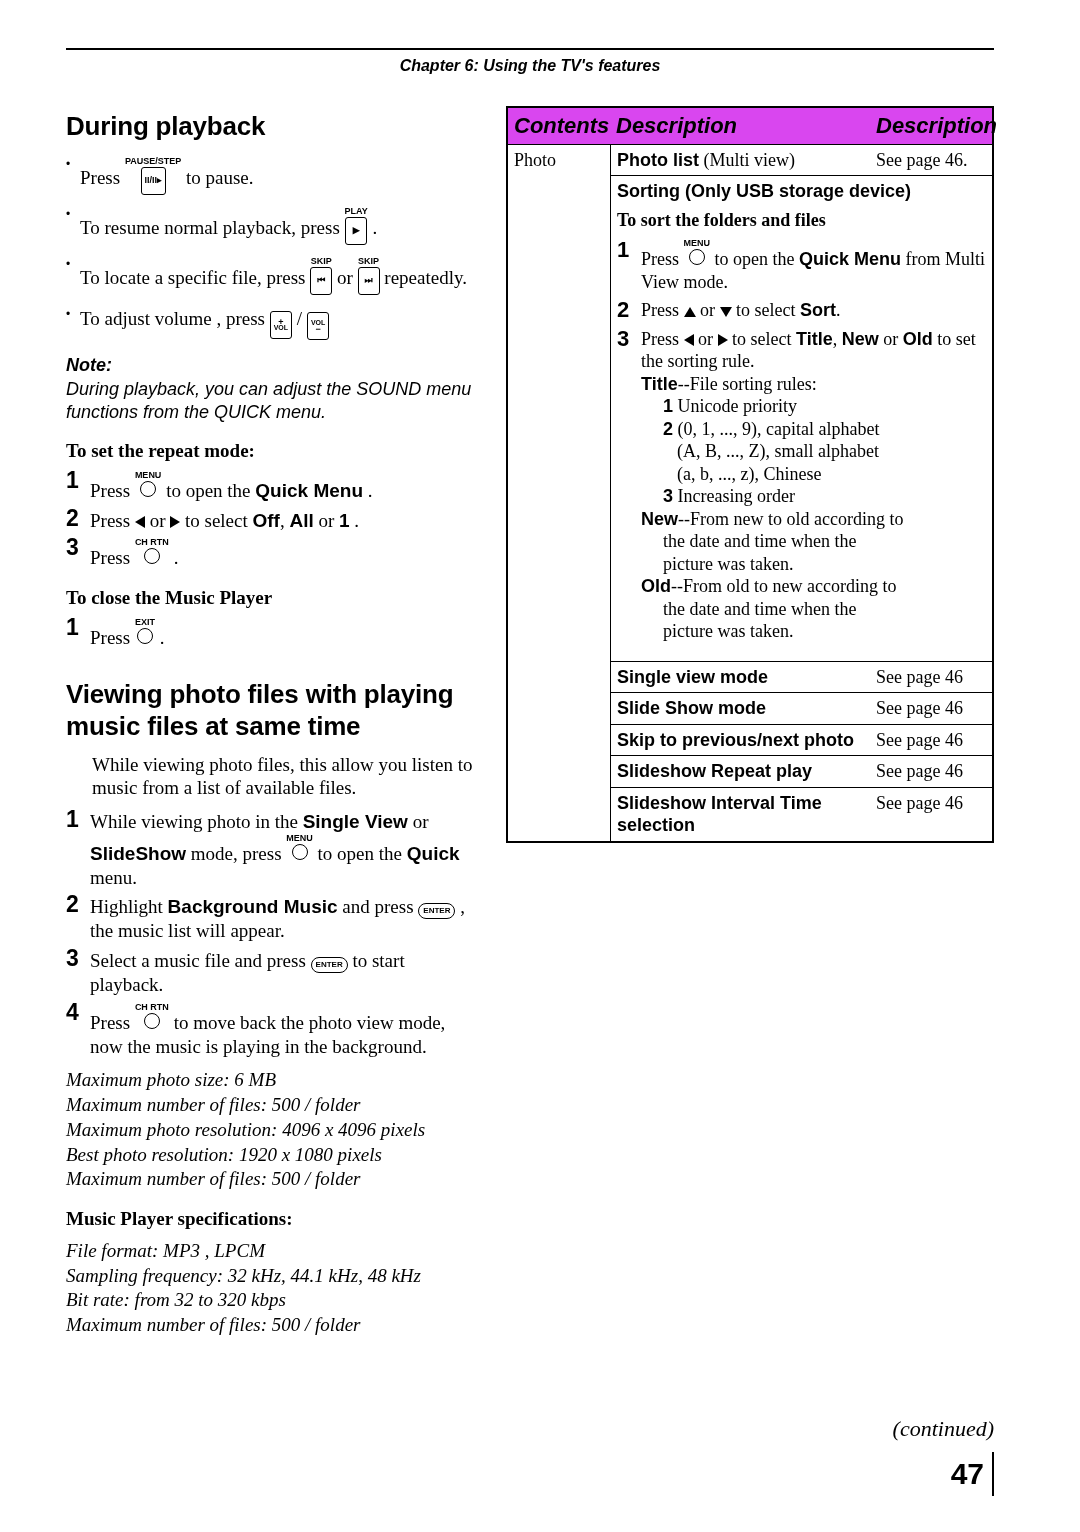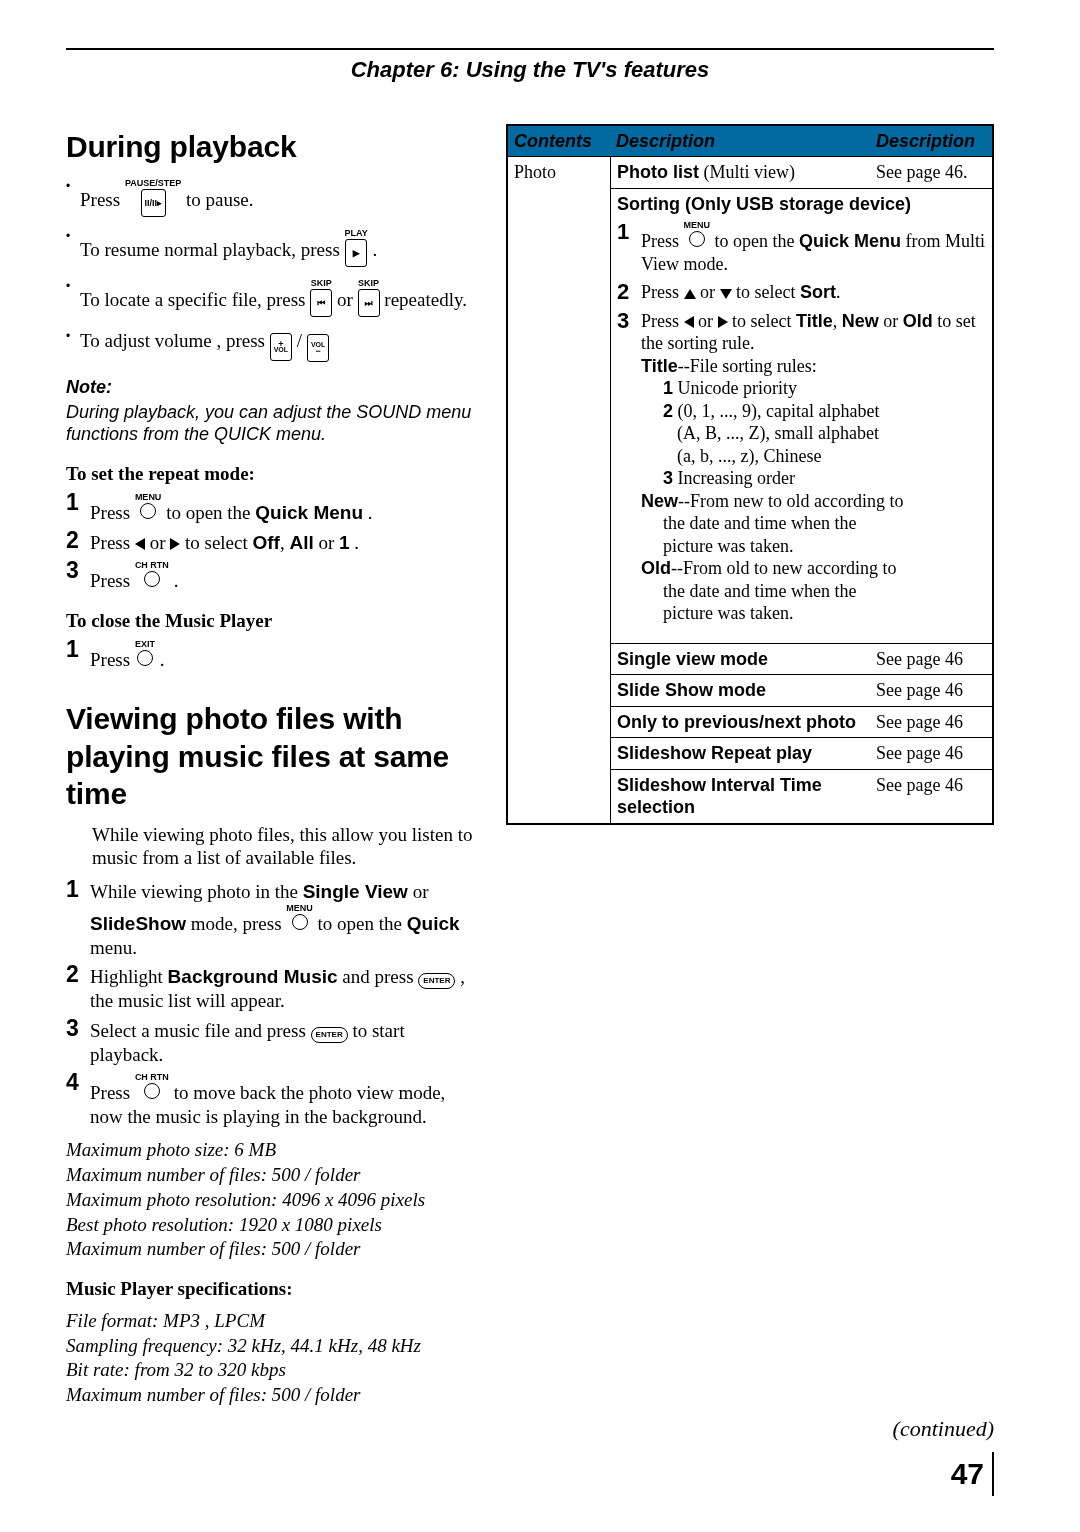--- a/index.html
+++ b/index.html
@@ -22,33 +22,33 @@
   .hdr-bar {
     background: #000;
     height: 2px;
     margin-bottom: 4px;
   }
   .chapter-title {
     font-family: Arial, Helvetica, sans-serif;
     font-weight: bold;
     font-style: italic;
     text-align: center;
-    font-size: 22px;
-    margin: 6px 0 40px 0;
+    font-size: 16px;
+    margin: 6px 0 30px 0;
   }
   .cols {
     display: flex;
     gap: 30px;
   }
   .col-left  { width: 410px; }
   .col-right { flex: 1; }
   .h2 {
     font-family: Arial, Helvetica, sans-serif;
     font-weight: 900;
-    font-size: 30px;
+    font-size: 26px;
     margin: 4px 0 14px 0;
     letter-spacing: -0.2px;
   }
   .h2.co { margin-top: 28px; margin-bottom: 10px;}
   .sub-b {
     font-family: "Times New Roman", serif;
     font-weight: bold;
     font-size: 19px;
     margin: 16px 0 8px 0;
   }
@@ -177,22 +177,22 @@
   .rtable {
     border: 2px solid #000;
     font-size: 18px;
   }
   .rtable .hdr-row {
     display: flex;
     border-bottom: 1.5px solid #000;
     font-family: Arial, Helvetica, sans-serif;
     font-weight: bold;
     font-style: italic;
-    font-size: 18px;
-    background: #0369a1;
+    font-size: 22px;
+    background: #d946ef;
   }
   .rtable .cell-a { width: 90px; padding: 4px 6px; }
   .rtable .cell-b { flex: 1; padding: 4px 6px; }
   .rtable .cell-c { width: 110px; padding: 4px 6px; }
   .rtable .body { display: flex; }
   .rtable .col-a {
     width: 90px;
     border-right: 1px solid #000;
     padding: 4px 6px;
   }
@@ -452,20 +452,21 @@
 
             <div class="row2 first">
               <div class="c-b">
                 <span class="arial-b">Photo list</span><span> (Multi view)</span>
               </div>
               <div class="c-c">See page 46.</div>
             </div>
 
             <div class="full">
               <div class="arial-b">Sorting (Only USB storage device)</div>
+              <div style="font-weight:bold;margin:6px 0 8px;">To sort the folders and files</div>
 
               <div class="sort-step">
                 <div class="num">1</div>
                 <div class="txt">
                   <span>Press </span>
                   <span class="key-wrap">
                     <span class="key-label">MENU</span>
                     <span class="key-btn-circ"></span>
                   </span>
                   <span> to open the </span>
@@ -529,21 +530,21 @@
 
             <div class="row2">
               <div class="c-b arial-b">Single view mode</div>
               <div class="c-c">See page 46</div>
             </div>
             <div class="row2">
               <div class="c-b arial-b">Slide Show mode</div>
               <div class="c-c">See page 46</div>
             </div>
             <div class="row2">
-              <div class="c-b arial-b">Only to previous/next photo</div>
+              <div class="c-b arial-b">Skip to previous/next photo</div>
               <div class="c-c">See page 46</div>
             </div>
             <div class="row2">
               <div class="c-b arial-b">Slideshow Repeat play</div>
               <div class="c-c">See page 46</div>
             </div>
             <div class="row2">
               <div class="c-b arial-b">Slideshow Interval Time selection</div>
               <div class="c-c">See page 46</div>
             </div>

